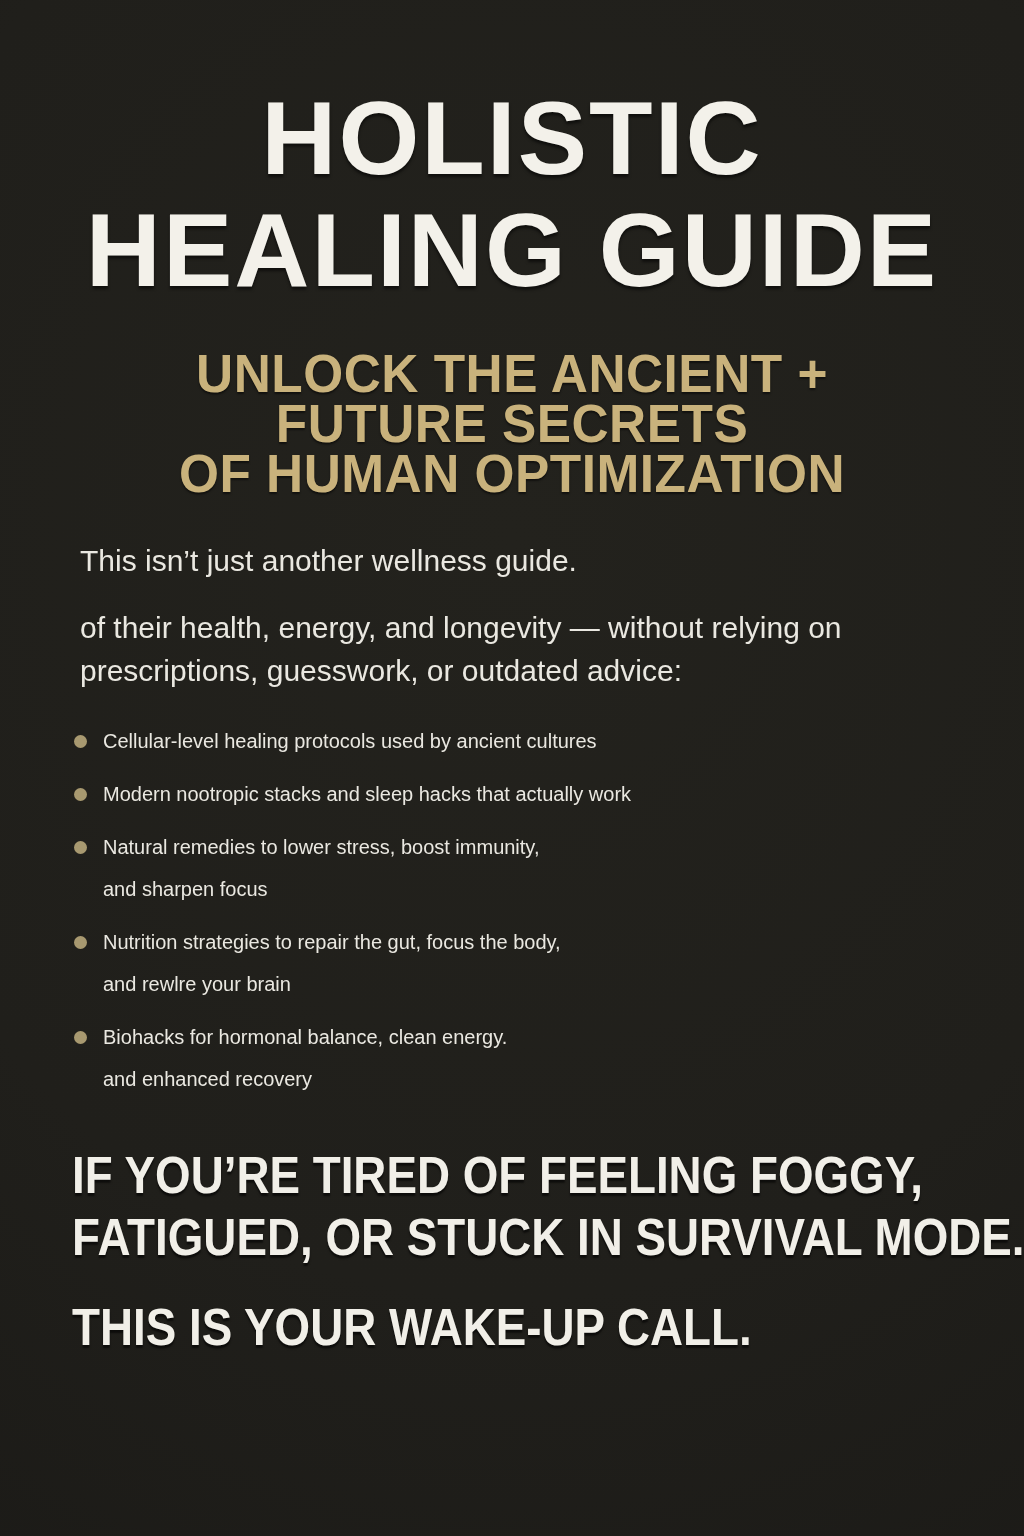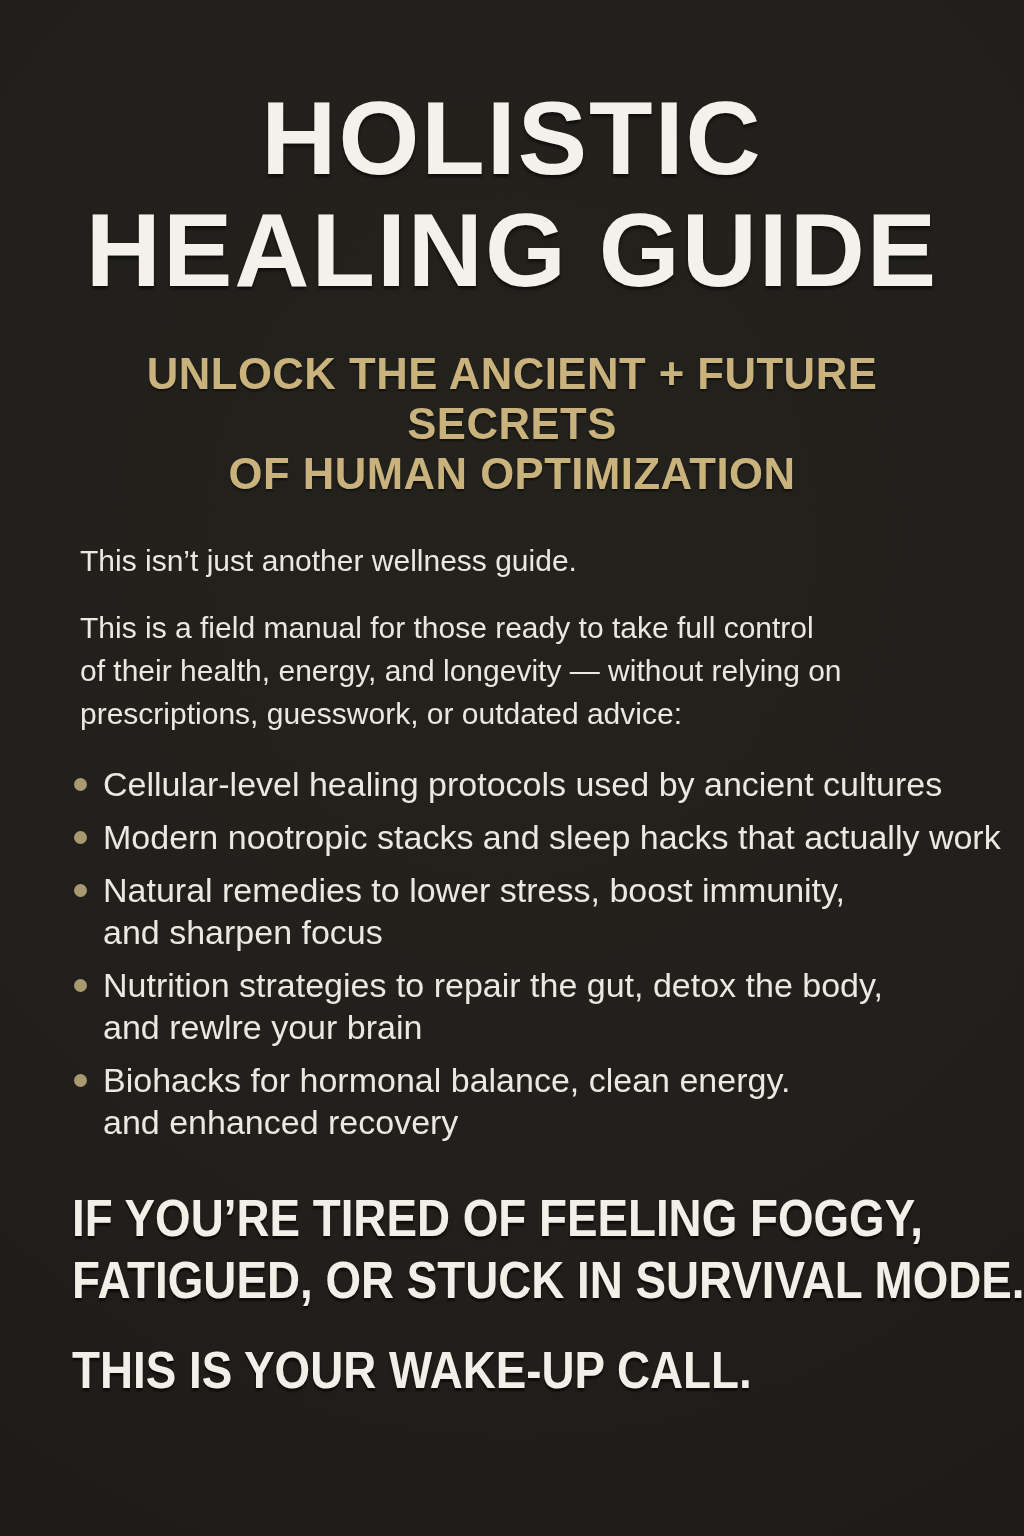--- a/index.html
+++ b/index.html
@@ -31,21 +31,21 @@
     letter-spacing: 2px;
     color: #f3f1ea;
     text-shadow: 0 3px 3px rgba(0,0,0,0.55);
   }
   .title .t-line { display: block; }
 
   
   .subtitle {
     margin: 42px 0 12px 0;
     text-align: center;
-    font-size: 45px;
+    font-size: 53px;
     line-height: 50px;
     font-weight: bold;
     letter-spacing: 0.5px;
     color: #c9b27c;
     text-shadow: 0 2px 2px rgba(0,0,0,0.5);
   }
   .subtitle .t-line { display: block; transform: scaleX(0.97); transform-origin: center; }
 
   
   .body-copy { font-size: 30px; line-height: 43px; color: #eae8e1; }
@@ -68,21 +68,21 @@
   }
   .bullet-item:last-child { margin-bottom: 0; }
   .dot {
     flex: 0 0 13px;
     width: 13px;
     height: 13px;
     margin: 15px 16px 0 2px;
     border-radius: 50%;
     background: #a89970;
   }
-  .bullet-text { font-size: 34px; line-height: 42px; }
+  .bullet-text { font-size: 20px; line-height: 42px; }
   .bullet-text .t-line { display: block; white-space: nowrap; }
 
   
   .outro-heading, .wakeup-heading {
     margin: 0;
     font-weight: bold;
     color: #f1efe8;
     font-size: 52px;
     line-height: 62px;
     letter-spacing: 0px;
@@ -108,21 +108,20 @@
   <h2 class="subtitle">
     <span class="t-line">UNLOCK THE ANCIENT + FUTURE SECRETS</span>
     <span class="t-line">OF HUMAN OPTIMIZATION</span>
   </h2>
 
   <div class="body-copy">
 
     <p class="para intro">This isn’t just another wellness guide.</p>
 
     <p class="para field-manual">
-      <span class="t-line">This is a field manual for those ready to take full control</span>
       <span class="t-line">of their health, energy, and longevity — without relying on</span>
       <span class="t-line">prescriptions, guesswork, or outdated advice:</span>
     </p>
 
     <ul class="bullets">
       <li class="bullet-item">
         <span class="dot"></span>
         <span class="bullet-text">
           <span class="t-line">Cellular-level healing protocols used by ancient cultures</span>
           <span class="t-line"></span>
@@ -138,21 +137,21 @@
       <li class="bullet-item">
         <span class="dot"></span>
         <span class="bullet-text">
           <span class="t-line">Natural remedies to lower stress, boost immunity,</span>
           <span class="t-line">and sharpen focus</span>
         </span>
       </li>
       <li class="bullet-item">
         <span class="dot"></span>
         <span class="bullet-text">
-          <span class="t-line">Nutrition strategies to repair the gut, detox the body,</span>
+          <span class="t-line">Nutrition strategies to repair the gut, focus the body,</span>
           <span class="t-line">and rewlre your brain</span>
         </span>
       </li>
       <li class="bullet-item">
         <span class="dot"></span>
         <span class="bullet-text">
           <span class="t-line">Biohacks for hormonal balance, clean energy.</span>
           <span class="t-line">and enhanced recovery</span>
         </span>
       </li>

